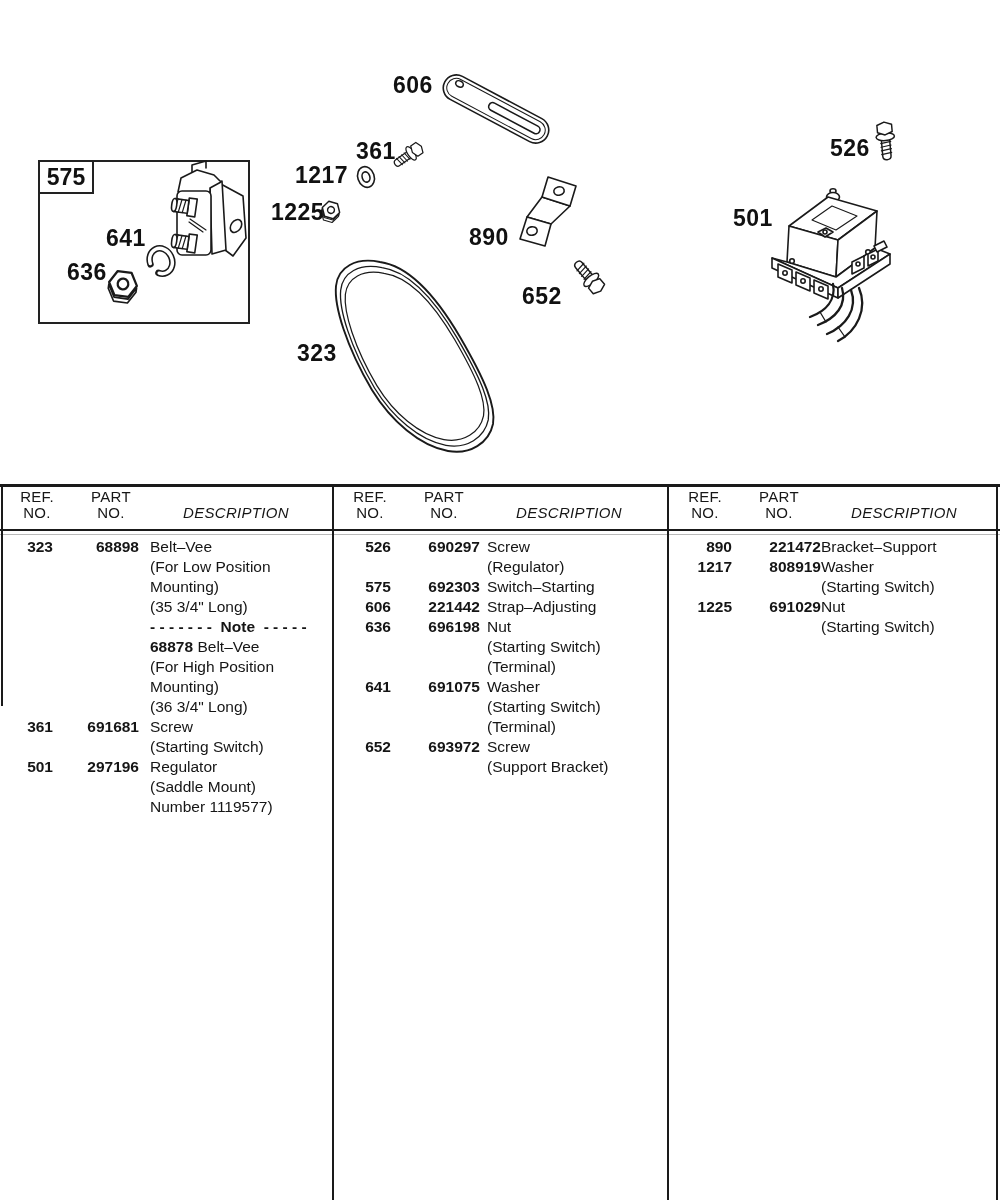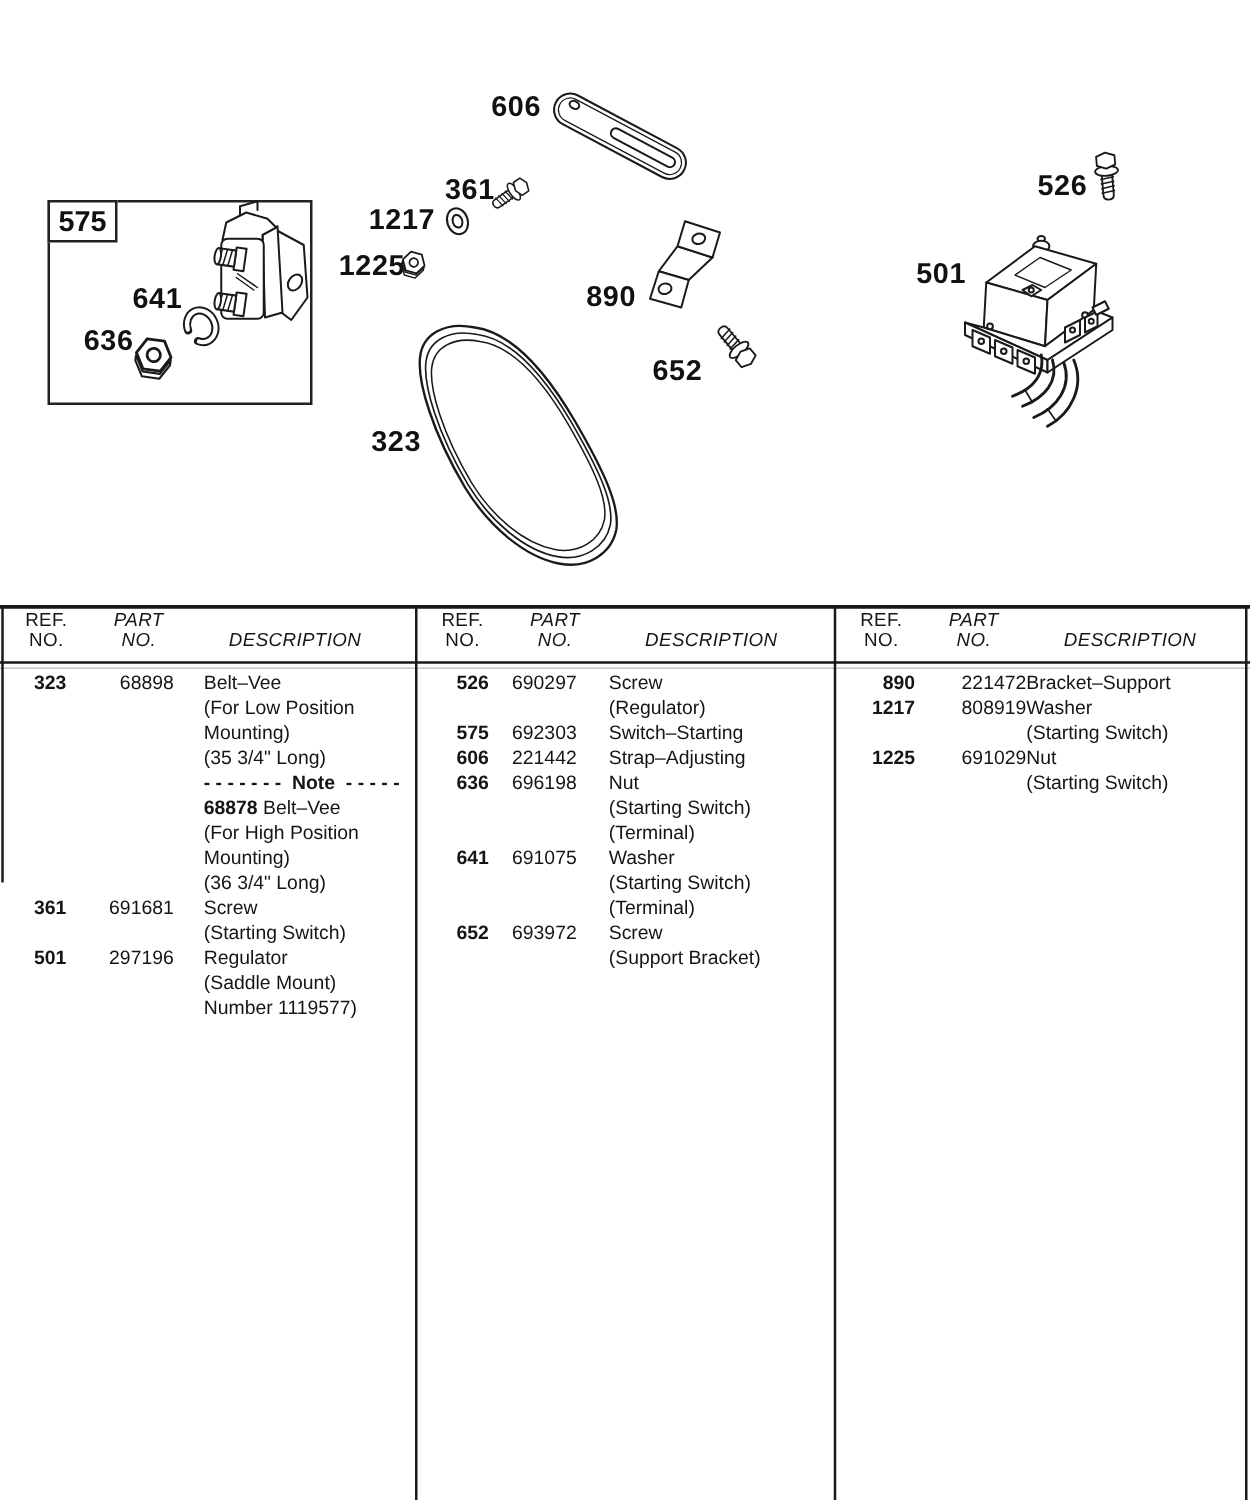--- a/index.html
+++ b/index.html
@@ -26,30 +26,30 @@
   .vline.v1{left:332px;}
   .vline.v2{left:667px;}
   .vline.vr{left:996px;}
   .vline.vl{left:1px;height:222px;}
 
   
   .thead{position:absolute;top:489px;width:332px;font-size:15px;color:#161616;
          letter-spacing:.3px;}
   .thead .h{position:absolute;text-align:center;line-height:16px;}
   .thead .h.ref{left:14px;top:0;width:46px;}
-  .thead .h.part{left:84px;top:0;width:54px;font-style:italic;}
+  .thead .h.part{left:84px;top:0;width:54px;}
   .thead .h.desc{left:156px;top:16px;width:160px;font-style:italic;}
 
   
   .tcol{position:absolute;top:537px;width:328px;font-size:15.5px;}
   .trow{display:flex;height:20px;line-height:20px;white-space:pre;}
   .trow .ref{width:53px;text-align:right;font-weight:bold;flex:none;}
-  .trow .part{width:86px;text-align:right;font-weight:normal;flex:none;}
-  .trow .desc{margin-left:24px;flex:none;}
-  .tcol.c2 .ref{width:58px;}.tcol.c2 .part{width:89px;text-align:center;}.tcol.c2 .desc{margin-left:7px;}
+  .trow .part{width:86px;text-align:right;font-weight:bold;flex:none;}
+  .trow .desc{margin-left:11px;flex:none;}
+  .tcol.c2 .ref{width:58px;}.tcol.c2 .part{width:89px;}.tcol.c2 .desc{margin-left:7px;}
   .tcol.c3 .ref{width:64px;}.tcol.c3 .part{width:89px;}.tcol.c3 .desc{margin-left:0;}
   .b{font-weight:bold;}
 </style>
 </head>
 <body>
 
 <div class="page">
 
   <div class="box575">
     <div class="tag">575</div>

